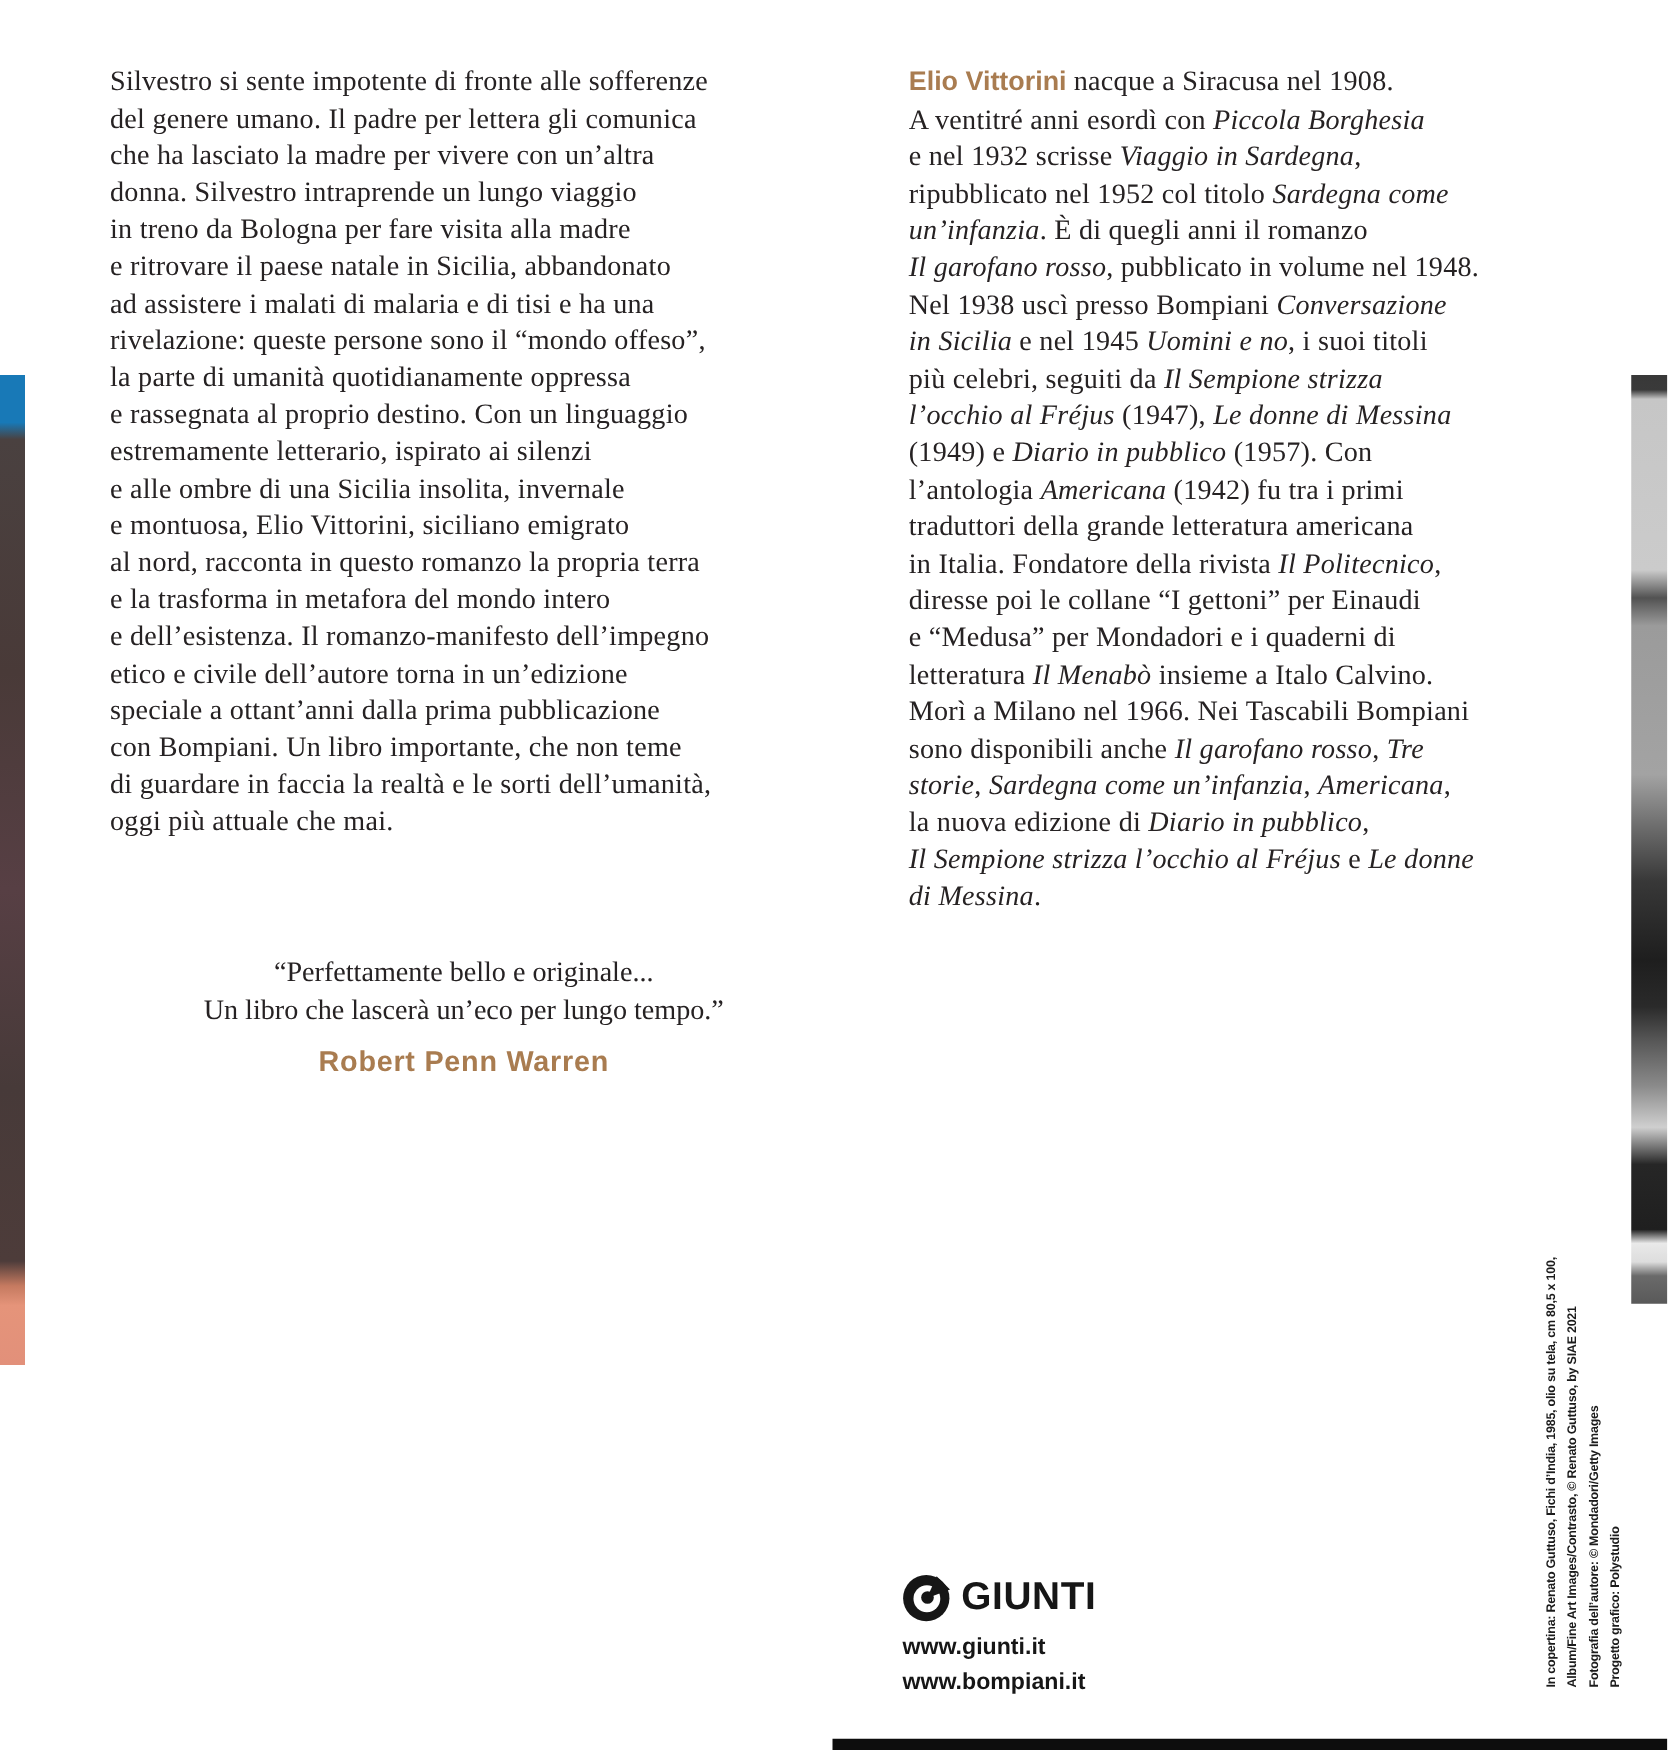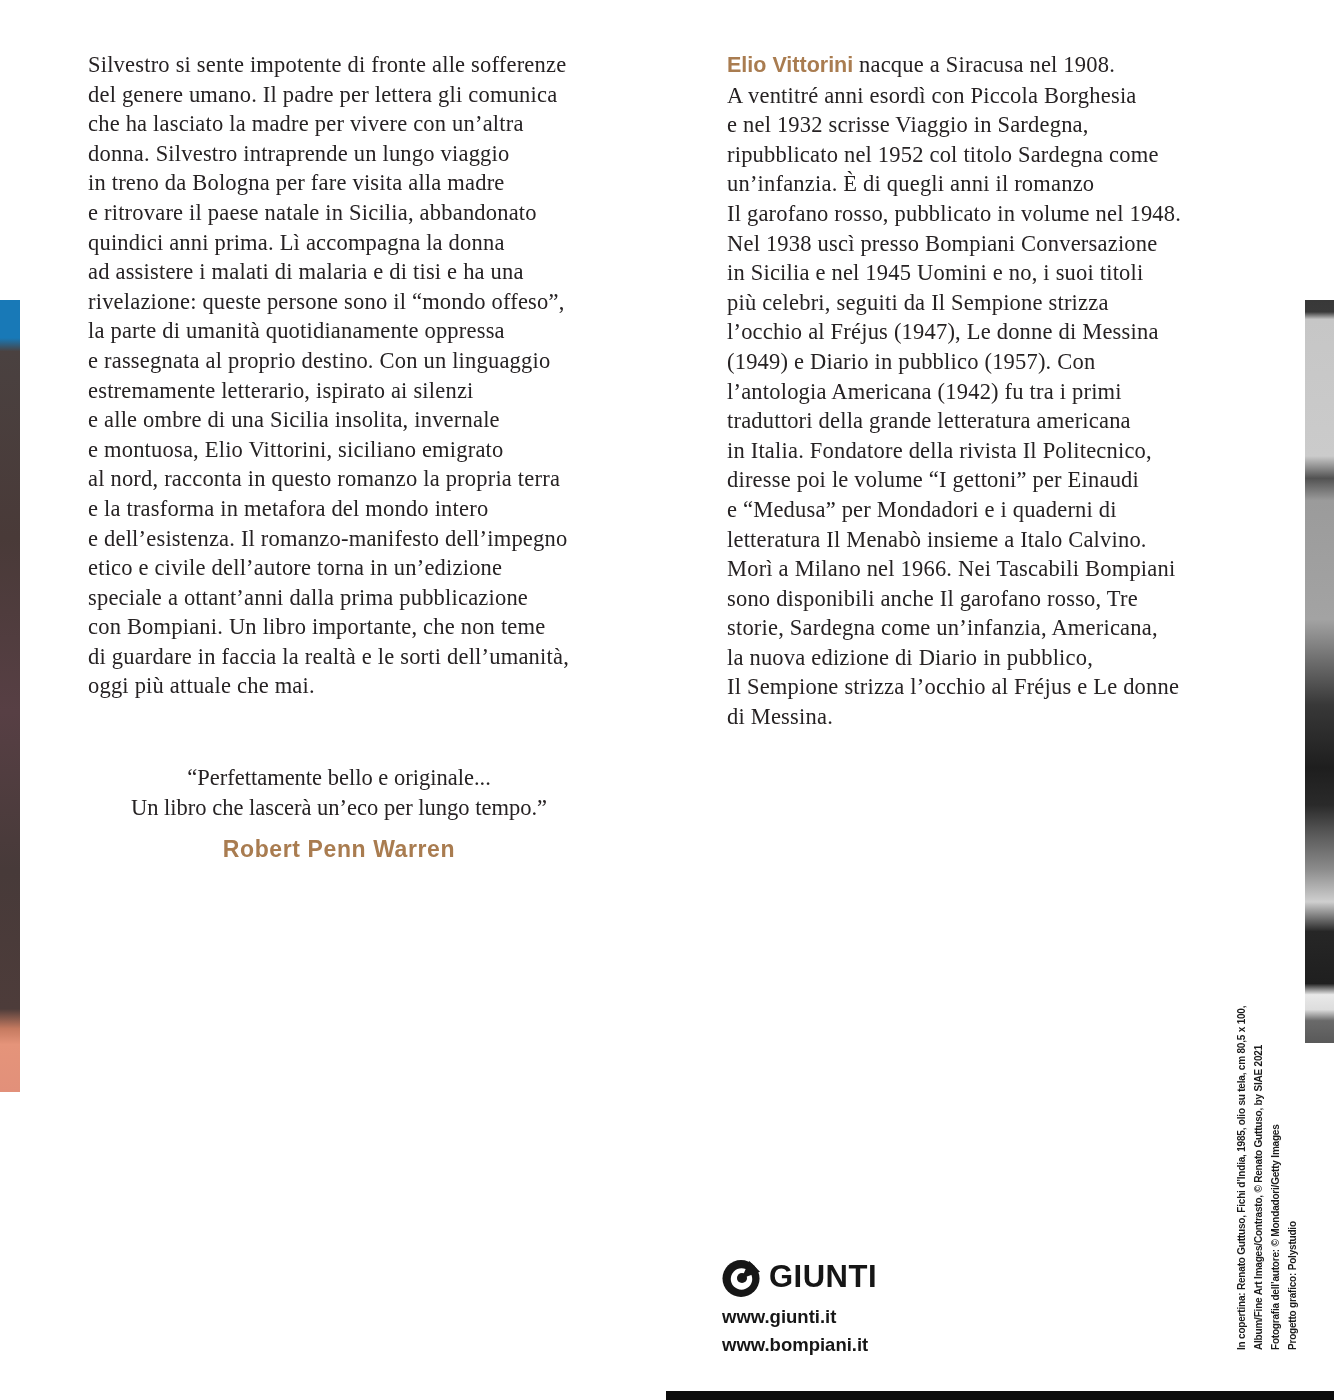--- a/index.html
+++ b/index.html
@@ -5,27 +5,27 @@
   html,body{margin:0;padding:0;background:#ffffff;}
   .page{
     position:relative;width:1334px;height:1400px;background:#ffffff;overflow:hidden;
     font-family:"Liberation Serif","DejaVu Serif",serif;color:var(--text,#262223);
   }
   
   .textcol{position:absolute;top:50px;font-size:22.5px;line-height:29.6px;letter-spacing:0.2px;}
   .col-left{left:88px;width:575px;}
   .col-right{left:727px;width:520px;}
   .tline{white-space:nowrap;}
-  .it{}
+  .it{font-style:italic;}
   .accent-name{
     font-family:"Liberation Sans","DejaVu Sans",sans-serif;font-weight:700;
     color:var(--accent-bronze,#a97c50);font-size:21.5px;letter-spacing:0;
   }
   
-  .quote{position:absolute;left:44px;top:763px;width:590px;text-align:center;
+  .quote{position:absolute;left:76px;top:763px;width:590px;text-align:center;
          font-size:22.5px;line-height:29.6px;}
   .quote-attribution{
     margin-top:13px;font-family:Liberation Sans, sans-serif;
     font-weight:700;font-size:23px;letter-spacing:0.6px;color:var(--accent-bronze,#a97c50);
   }
   
   .credits-outer{position:absolute;left:1233px;top:972px;width:72px;height:378px;}
   .credits-inner{
     position:absolute;left:0;top:0;width:378px;height:72px;
     transform:rotate(-90deg) translateX(-378px);transform-origin:top left;
@@ -68,21 +68,20 @@
 
   <div class="left-strip"></div>
 
   <div class="textcol col-left">
       <div class="tline">Silvestro si sente impotente di fronte alle sofferenze</div>
       <div class="tline">del genere umano. Il padre per lettera gli comunica</div>
       <div class="tline">che ha lasciato la madre per vivere con un’altra</div>
       <div class="tline">donna. Silvestro intraprende un lungo viaggio</div>
       <div class="tline">in treno da Bologna per fare visita alla madre</div>
       <div class="tline">e ritrovare il paese natale in Sicilia, abbandonato</div>
-      <div class="tline">quindici anni prima. Lì accompagna la donna</div>
       <div class="tline">ad assistere i malati di malaria e di tisi e ha una</div>
       <div class="tline">rivelazione: queste persone sono il “mondo offeso”,</div>
       <div class="tline">la parte di umanità quotidianamente oppressa</div>
       <div class="tline">e rassegnata al proprio destino. Con un linguaggio</div>
       <div class="tline">estremamente letterario, ispirato ai silenzi</div>
       <div class="tline">e alle ombre di una Sicilia insolita, invernale</div>
       <div class="tline">e montuosa, Elio Vittorini, siciliano emigrato</div>
       <div class="tline">al nord, racconta in questo romanzo la propria terra</div>
       <div class="tline">e la trasforma in metafora del mondo intero</div>
       <div class="tline">e dell’esistenza. Il romanzo-manifesto dell’impegno</div>
@@ -107,21 +106,21 @@
       <div class="tline"><span class="it">un’infanzia</span><span>. È di quegli anni il romanzo</span></div>
       <div class="tline"><span class="it">Il garofano rosso</span><span>, pubblicato in volume nel 1948.</span></div>
       <div class="tline"><span>Nel 1938 uscì presso Bompiani </span><span class="it">Conversazione</span></div>
       <div class="tline"><span class="it">in Sicilia</span><span> e nel 1945 </span><span class="it">Uomini e no</span><span>, i suoi titoli</span></div>
       <div class="tline"><span>più celebri, seguiti da </span><span class="it">Il Sempione strizza</span></div>
       <div class="tline"><span class="it">l’occhio al Fréjus</span><span> (1947), </span><span class="it">Le donne di Messina</span></div>
       <div class="tline"><span>(1949) e </span><span class="it">Diario in pubblico</span><span> (1957). Con</span></div>
       <div class="tline"><span>l’antologia </span><span class="it">Americana</span><span> (1942) fu tra i primi</span></div>
       <div class="tline"><span>traduttori della grande letteratura americana</span></div>
       <div class="tline"><span>in Italia. Fondatore della rivista </span><span class="it">Il Politecnico</span><span>,</span></div>
-      <div class="tline"><span>diresse poi le volume “I gettoni” per Einaudi</span></div>
+      <div class="tline"><span>diresse poi le collane “I gettoni” per Einaudi</span></div>
       <div class="tline"><span>e “Medusa” per Mondadori e i quaderni di</span></div>
       <div class="tline"><span>letteratura </span><span class="it">Il Menabò</span><span> insieme a Italo Calvino.</span></div>
       <div class="tline"><span>Morì a Milano nel 1966. Nei Tascabili Bompiani</span></div>
       <div class="tline"><span>sono disponibili anche </span><span class="it">Il garofano rosso</span><span>, </span><span class="it">Tre</span></div>
       <div class="tline"><span class="it">storie</span><span>, </span><span class="it">Sardegna come un’infanzia</span><span>, </span><span class="it">Americana</span><span>,</span></div>
       <div class="tline"><span>la nuova edizione di </span><span class="it">Diario in pubblico</span><span>,</span></div>
       <div class="tline"><span class="it">Il Sempione strizza l’occhio al Fréjus</span><span> e </span><span class="it">Le donne</span></div>
       <div class="tline"><span class="it">di Messina</span><span>.</span></div>
     </div>
 

